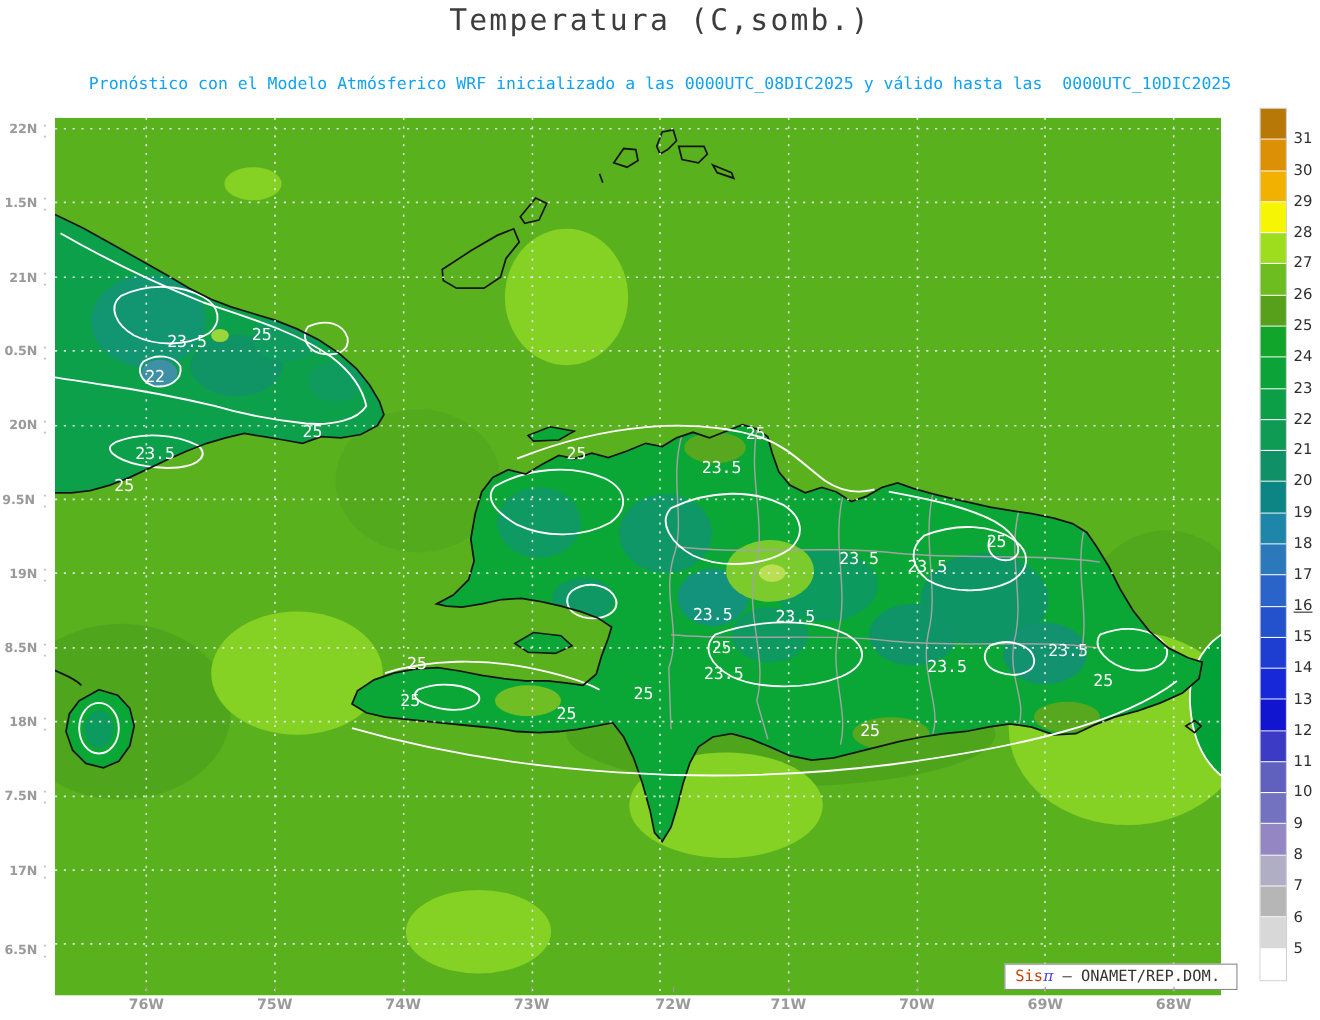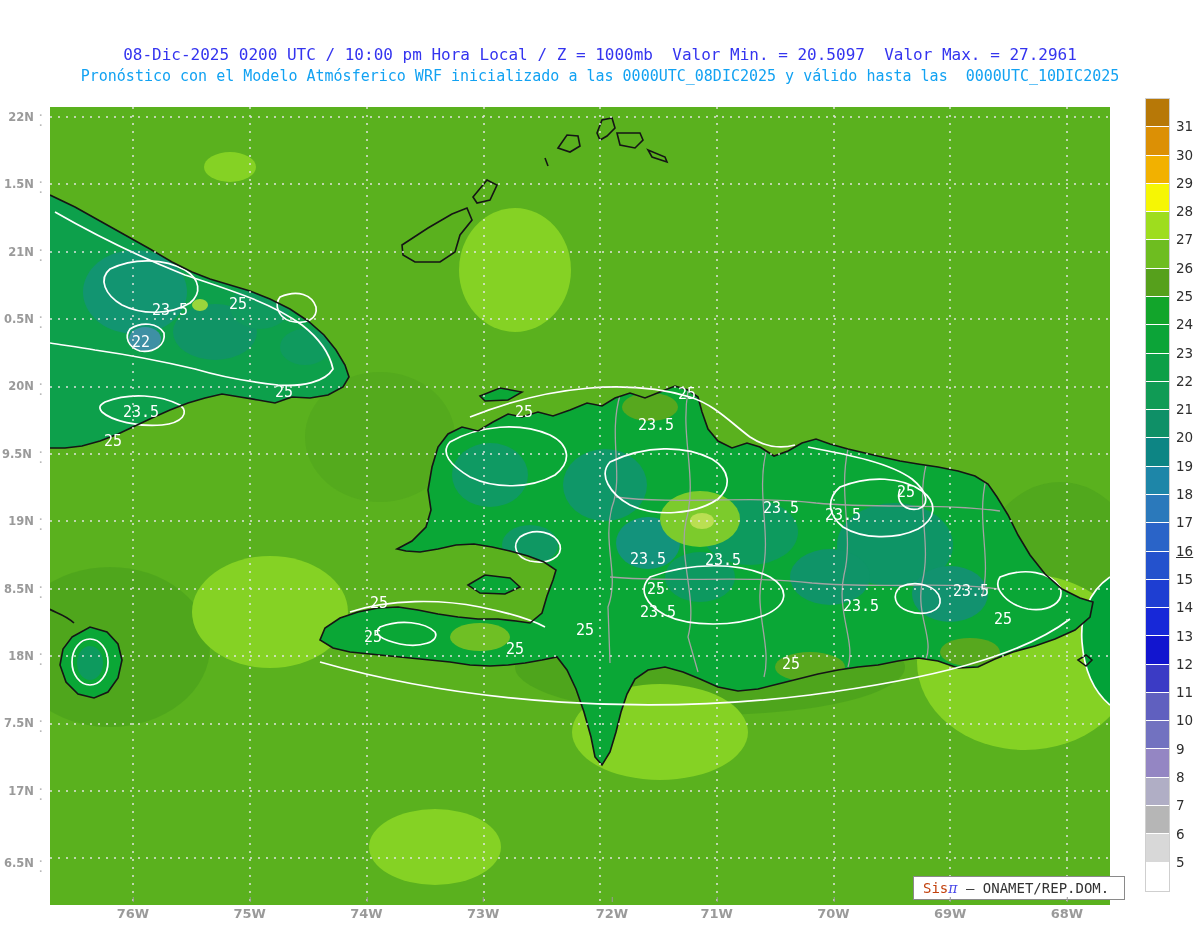--- a/index.html
+++ b/index.html
@@ -31,21 +31,21 @@
   .wm-sis{color:#c2410c;}
   .wm-pi{color:#4747e8;font-family:"DejaVu Serif",serif;font-style:italic;}
   .wm-sep{color:#3a3a3a;}
   .wm-org{color:#333333;}
 </style>
 </head>
 <body>
 
 <div id="page">
 
-  <div class="sub1">08-Dic-2025 0200 UTC / 10:00 pm Hora Local / Z = 1000mb  Valor Min. = 20.5097  Valor Max. = 27.2961</div>
+  <div class="title">Temperatura (C,somb.)</div>
   <div class="sub2">Pronóstico con el Modelo Atmósferico WRF inicializado a las 0000UTC_08DIC2025 y válido hasta las  0000UTC_10DIC2025</div>
 
   <svg id="map" width="1060" height="798" viewBox="0 0 1060 798">
     <defs>
       <clipPath id="cubaClip">
         <path d="M0,88 L25,100 L50,114 L75,128 L100,142 L122,155 L142,165 L160,172 L180,178 L200,184 L220,192 L240,202 L258,214 L274,228 L286,243 L295,258 L299,270 L293,280 L278,288 L260,291 L242,290 L225,296 L208,293 L190,290 L172,287 L155,291 L138,296 L120,303 L102,311 L85,319 L68,327 L50,334 L32,339 L15,341 L0,341 Z"></path>
       </clipPath>
       <clipPath id="hispClip">
         <path d="M347,442 L362,434 L376,420 L381,403 L378,383 L382,360 L388,340 L398,327 L412,320 L428,324 L443,315 L458,307 L472,310 L488,305 L503,309 L520,303 L537,296 L552,299 L565,291 L580,286 L595,291 L610,285 L625,279 L638,283 L648,290 L652,305 L658,322 L668,334 L682,341 L697,336 L710,340 L724,349 L738,344 L752,336 L766,332 L780,337 L798,342 L815,346 L832,350 L850,354 L868,357 L888,360 L908,364 L925,369 L938,377 L947,390 L958,408 L968,428 L980,448 L995,467 L1012,482 L1030,491 L1043,495 L1040,510 L1025,523 L1005,532 L985,539 L963,545 L945,552 L928,560 L908,561 L888,554 L868,551 L848,554 L828,558 L808,560 L788,563 L768,567 L748,572 L728,577 L708,582 L688,584 L668,580 L650,572 L633,565 L615,560 L598,563 L585,572 L577,587 L571,605 L566,625 L560,645 L552,658 L545,650 L541,630 L534,605 L526,582 L517,563 L507,550 L492,553 L475,556 L458,558 L440,559 L420,558 L400,555 L380,553 L360,551 L340,549 L320,547 L300,545 L283,541 L270,533 L275,521 L290,511 L308,505 L328,501 L348,500 L368,503 L388,507 L408,510 L428,512 L448,512 L466,514 L480,516 L492,506 L497,489 L503,473 L506,463 L494,455 L478,449 L460,444 L442,440 L424,437 L406,438 L388,442 L370,445 L356,444 Z"></path>
       </clipPath>

